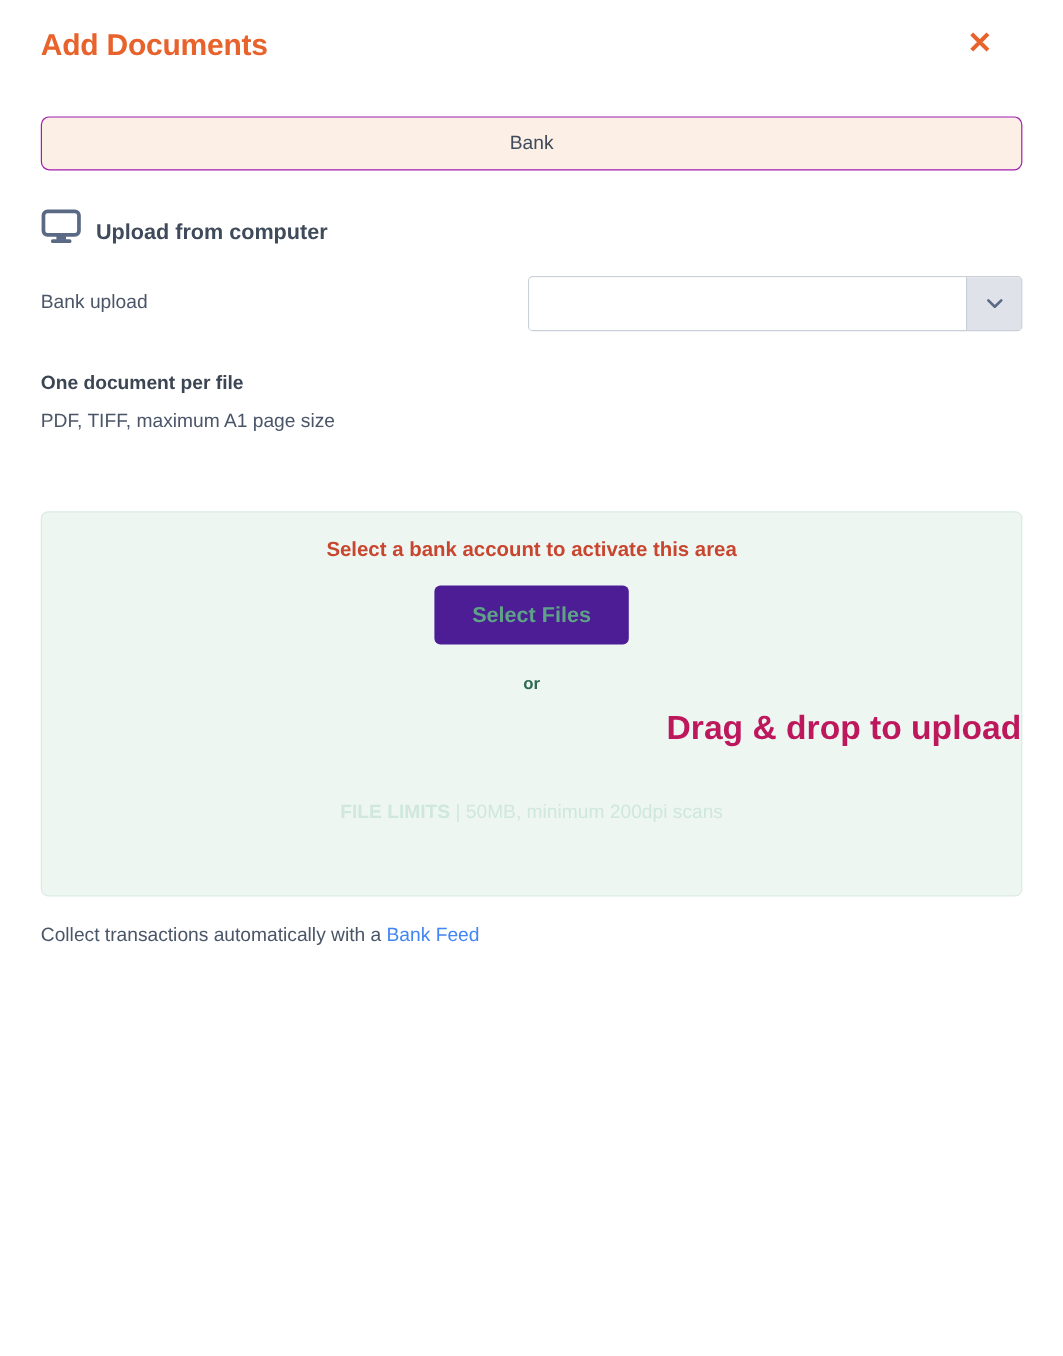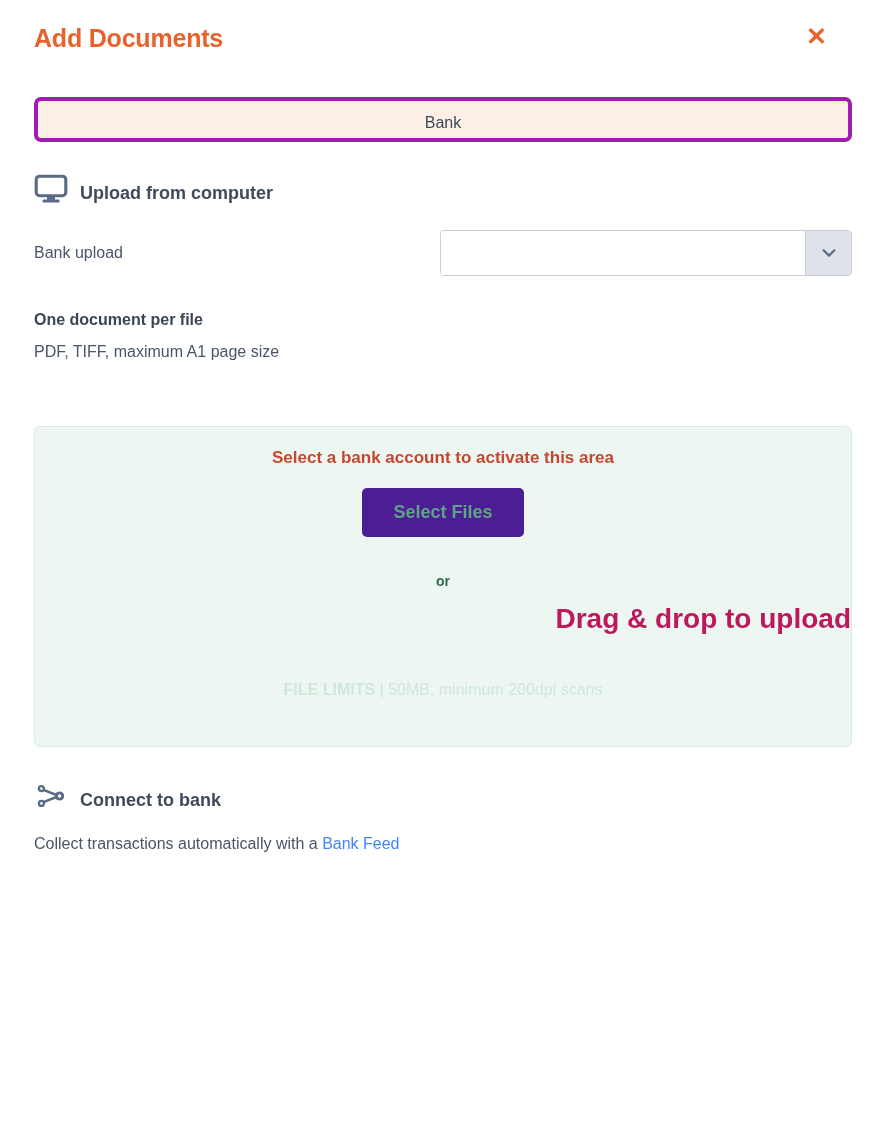--- a/index.html
+++ b/index.html
@@ -57,21 +57,21 @@
 
   
   .tabbar {
     margin-top: 53px;
   }
   .tab {
     display: block;
     width: 100%;
     box-sizing: border-box;
     background: #fcefe6;
-    border: 4px solid #a21caf;
+    border: 1px solid #a21caf;
     border-radius: 7px;
     height: 45px;
     line-height: 43px;
     text-align: center;
     font-size: 16px;
     color: #3f4a5a;
     cursor: pointer;
     font-family: "Liberation Sans", sans-serif;
   }
 
@@ -196,21 +196,21 @@
     color: #5fa387;
     border: none;
     border-radius: 5px;
     font-size: 18px;
     font-weight: bold;
     padding: 14px 31px;
     font-family: "Liberation Sans", sans-serif;
     cursor: default;
   }
   .dz-or {
-    margin-top: 36px;
+    margin-top: 24px;
     font-size: 14px;
     font-weight: bold;
     color: #2f6b52;
   }
   .dz-drag {
     margin-top: 14px;
     font-size: 28px;
     font-weight: bold;
     color: #be185d;
     text-align: right;
@@ -275,32 +275,18 @@
   </div>
 
   <div class="dropzone">
     <div class="dz-warning">Select a bank account to activate this area</div>
     <button class="dz-btn">Select Files</button>
     <div class="dz-or">or</div>
     <div class="dz-drag">Drag &amp; drop to upload</div>
     <div class="dz-limits"><b>FILE LIMITS</b><span> | 50MB, minimum 200dpi scans</span></div>
   </div>
 
-  <div class="section-head connect-head">
-    <span>
-      <svg class="icon-svg" width="34" height="30" viewBox="0 0 34 30" fill="none" xmlns="http://www.w3.org/2000/svg">
-        <path d="M8.2 8.4L25 15L8.2 21.6" stroke="#5a6a85" stroke-width="2.6" stroke-linecap="round" stroke-linejoin="round"></path>
-        <circle cx="7.4" cy="7.6" r="3.6" fill="#5a6a85"></circle>
-        <circle cx="7.4" cy="22.4" r="3.6" fill="#5a6a85"></circle>
-        <circle cx="25.6" cy="15" r="4.6" fill="#5a6a85"></circle>
-        <circle cx="7.4" cy="7.6" r="1.3" fill="#ffffff"></circle>
-        <circle cx="7.4" cy="22.4" r="1.3" fill="#ffffff"></circle>
-        <circle cx="25.6" cy="15" r="1.7" fill="#ffffff"></circle>
-      </svg>
-    </span>
-    <span class="label">Connect to bank</span>
-  </div>
 
   <div class="connect-sub">
     <span>Collect transactions automatically with a </span><a class="link">Bank Feed</a>
   </div>
 
 </div>
 
 </body></html>

